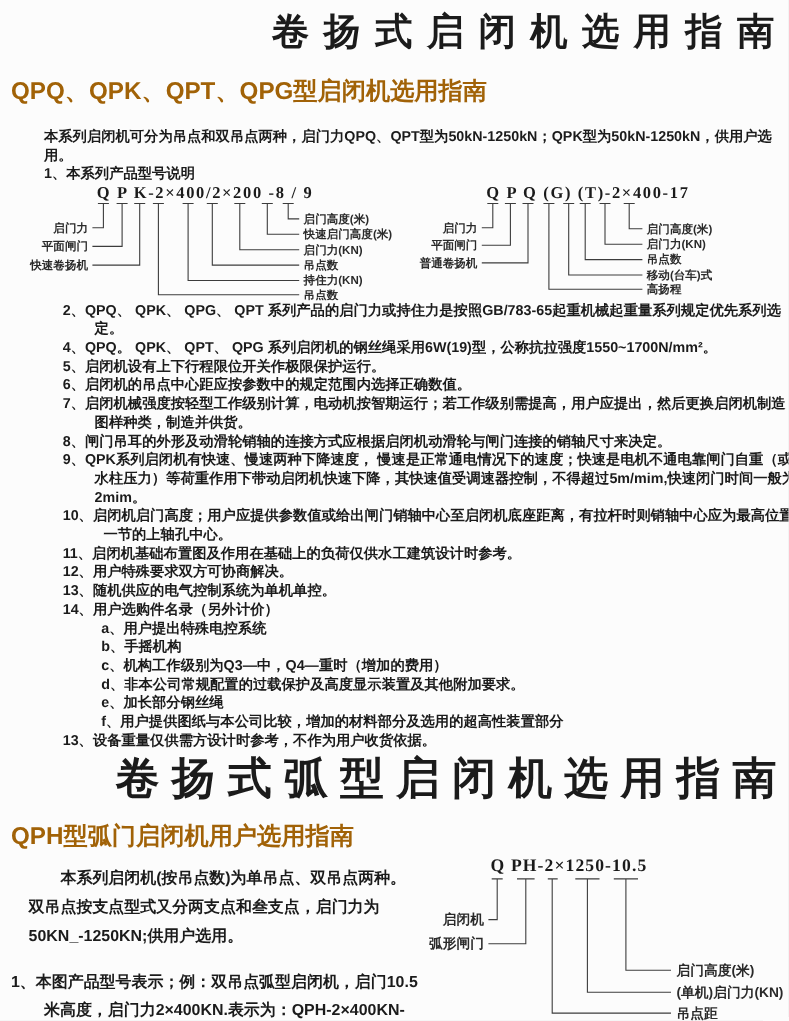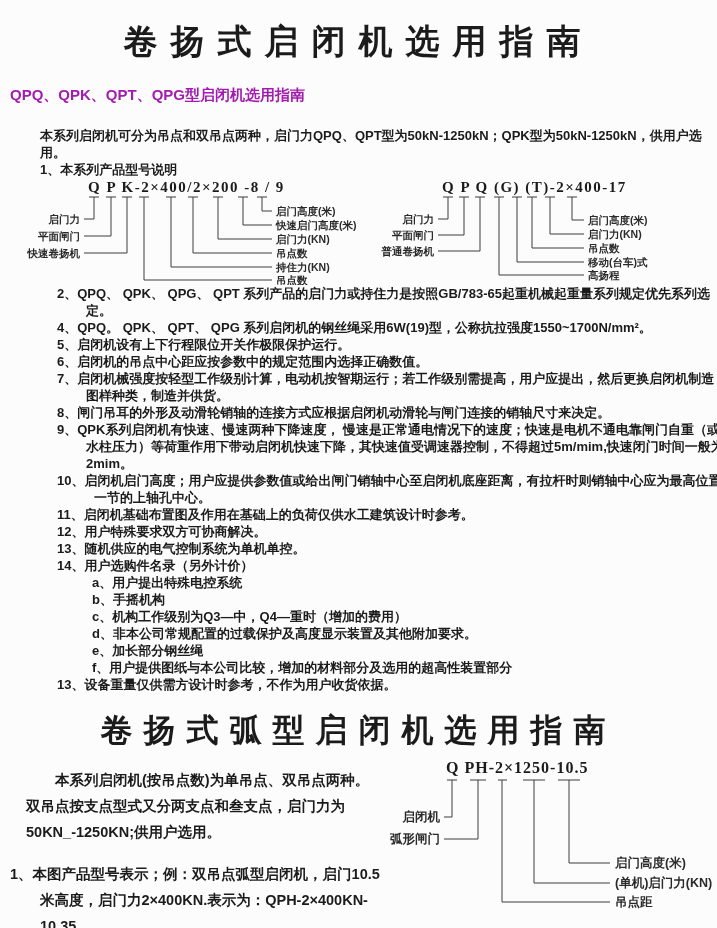--- a/index.html
+++ b/index.html
@@ -2,32 +2,32 @@
 <html><head>
 <meta charset="utf-8">
 <style>
   html,body{margin:0;padding:0;background:#e9e9e9;}
   .page{
     position:relative;width:717px;height:928px;margin:0 auto;
     background:#fcfcfc;color:#1b1b1b;overflow:hidden;
     font-family:"Liberation Sans",sans-serif;
   }
   .t1{
-    padding-top:20px;text-align:center;
+    padding-top:8px;text-align:right;
     font-family:"Liberation Serif",serif;font-weight:bold;
     font-size:34px;letter-spacing:13px;line-height:44px;white-space:nowrap;
   }
   .t2{
-    margin-top:16px;text-align:center;
+    margin-top:6px;text-align:right;
     font-family:"Liberation Serif",serif;font-weight:bold;
-    font-size:32px;letter-spacing:11px;line-height:42px;white-space:nowrap;
+    font-size:40px;letter-spacing:11px;line-height:42px;white-space:nowrap;
   }
   .sub{
     margin:20px 0 0 10px;
-    color:#a21caf;font-size:15px;font-weight:bold;line-height:21px;
+    color:#a16207;font-size:22px;font-weight:bold;line-height:21px;
   }
   .intro{margin:22px 0 0 40px;width:664px;font-size:13px;font-weight:bold;line-height:17px;}
   .item1line{margin:0 0 0 40px;font-size:13px;font-weight:bold;line-height:17px;}
   .figs{position:relative;height:106px;margin-top:1px;text-align:right;}
   .figs svg{position:absolute;top:0;}
   .svgL{left:0;}
   .svgR{left:360px;}
   svg path{stroke:#3c3c3c;stroke-width:1;fill:none;}
   .mdl{font-family:"Liberation Serif",serif;font-weight:bold;font-size:15px;letter-spacing:1.5px;fill:#1b1b1b;}
   .lbl{font-family:"Liberation Sans",sans-serif;font-weight:bold;font-size:10.5px;fill:#2a2a2a;}
@@ -113,20 +113,21 @@
     <div class="li sub14">b、手摇机构</div>
     <div class="li sub14">c、机构工作级别为Q3—中，Q4—重时（增加的费用）</div>
     <div class="li sub14">d、非本公司常规配置的过载保护及高度显示装置及其他附加要求。</div>
     <div class="li sub14">e、加长部分钢丝绳</div>
     <div class="li sub14">f、用户提供图纸与本公司比较，增加的材料部分及选用的超高性装置部分</div>
     <div class="li wide">13、设备重量仅供需方设计时参考，不作为用户收货依据。</div>
   </div>
 
   <div class="t2">卷扬式弧型启闭机选用指南</div>
 
+  <div class="sub">QPH型弧门启闭机用户选用指南</div>
 
   <div class="sec2">
     <div class="s2left">
       <p class="s2intro">本系列启闭机(按吊点数)为单吊点、双吊点两种。双吊点按支点型式又分两支点和叁支点，启门力为50KN_-1250KN;供用户选用。</p>
       <div class="li2">1、本图产品型号表示；例：双吊点弧型启闭机，启门10.5米高度，启门力2×400KN.表示为：QPH-2×400KN-10.35</div>
 
     </div>
 
     <svg class="svg3" width="329" height="182" viewBox="0 0 329 182">
       <text class="mdl3" x="58" y="20">Q PH-2×1250-10.5</text>

